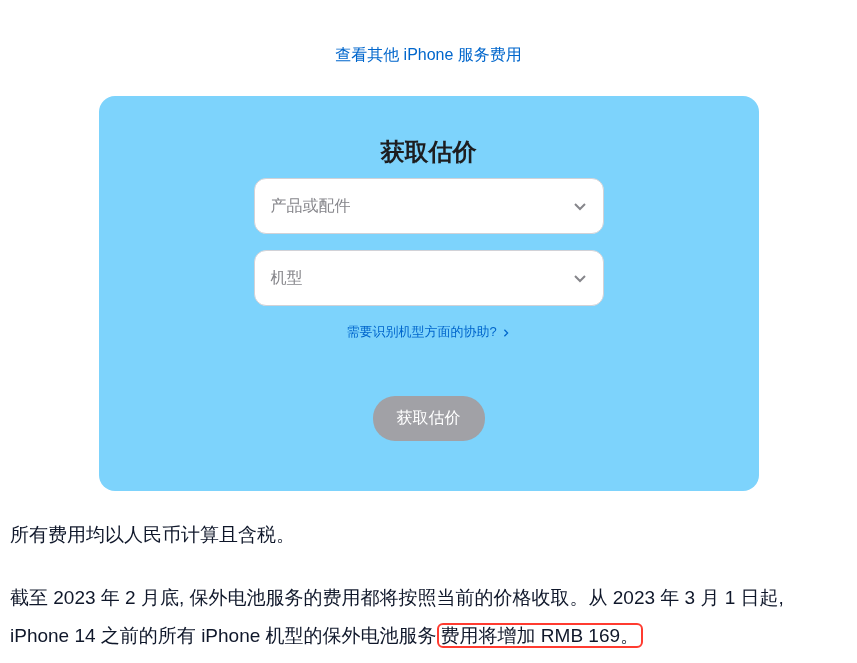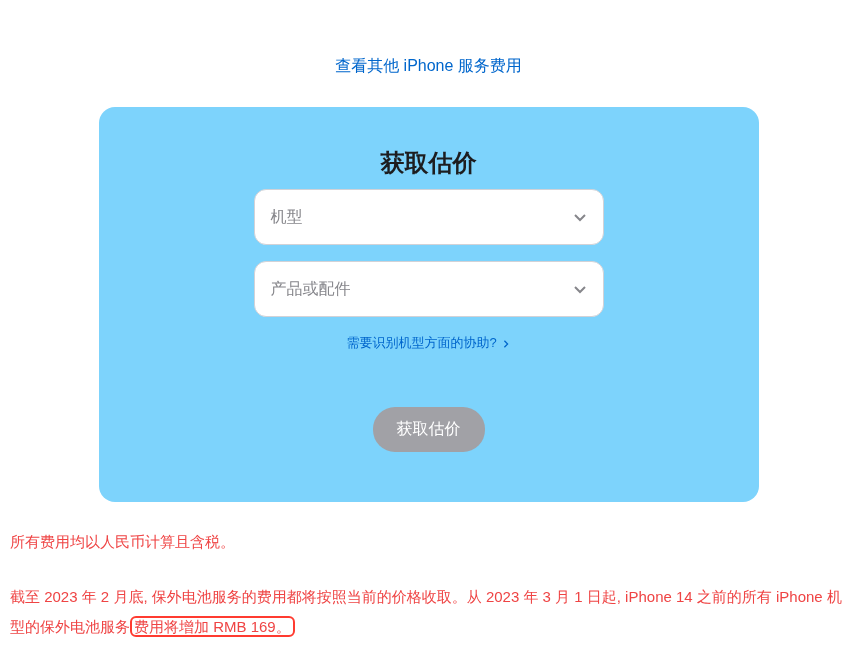--- a/index.html
+++ b/index.html
@@ -10,21 +10,21 @@
     body {
       font-family: -apple-system, BlinkMacSystemFont, "Segoe UI", "Helvetica Neue", Arial, sans-serif;
       background: #ffffff;
       width: 857px;
       height: 663px;
       padding: 20px 10px 10px 10px;
     }
     .top-link {
       text-align: center;
       margin-bottom: 30px;
-      margin-top: 36px;
+      margin-top: 25px;
     }
     .top-link a {
       color: #0066cc;
       text-decoration: none;
       font-size: 16px;
     }
     .card {
       background: #7dd3fc;
       border-radius: 16px;
       max-width: 660px;
@@ -96,22 +96,22 @@
     .submit-btn {
       background: #a1a1a6;
       color: #ffffff;
       border: none;
       border-radius: 22px;
       padding: 12px 24px;
       font-size: 16px;
       cursor: pointer;
     }
     .footer-note {
-      font-size: 15px;
-      color: #ef4444;
+      font-size: 19px;
+      color: #0f172a;
       margin: 25px 0 0 0;
       line-height: 2;
     }
     .highlight-box {
       border: 2px solid #ff3b30;
       border-radius: 6px;
       padding: 0 2px;
       display: inline;
     }
   </style>
@@ -119,30 +119,30 @@
 <body>
 
 <div class="top-link">
   <a href="#">查看其他 iPhone 服务费用</a>
 </div>
 
 <div class="card">
   <h2 class="card-title">获取估价</h2>
 
   <div class="select-wrap">
-    <button class="select-box">机型</button>
+    <button class="select-box">产品或配件</button>
     <span class="chevron">
       <svg viewBox="0 0 16 16" fill="none" stroke="#86868b" stroke-width="2">
           <path d="M3 6l5 5 5-5"></path>
         </svg>
     </span>
   </div>
 
   <div class="select-wrap">
-    <button class="select-box">产品或配件</button>
+    <button class="select-box">机型</button>
     <span class="chevron">
       <svg viewBox="0 0 16 16" fill="none" stroke="#86868b" stroke-width="2">
           <path d="M3 6l5 5 5-5"></path>
         </svg>
     </span>
   </div>
 
   <div class="help-link">
     <a href="#">
       <span>需要识别机型方面的协助?</span>

